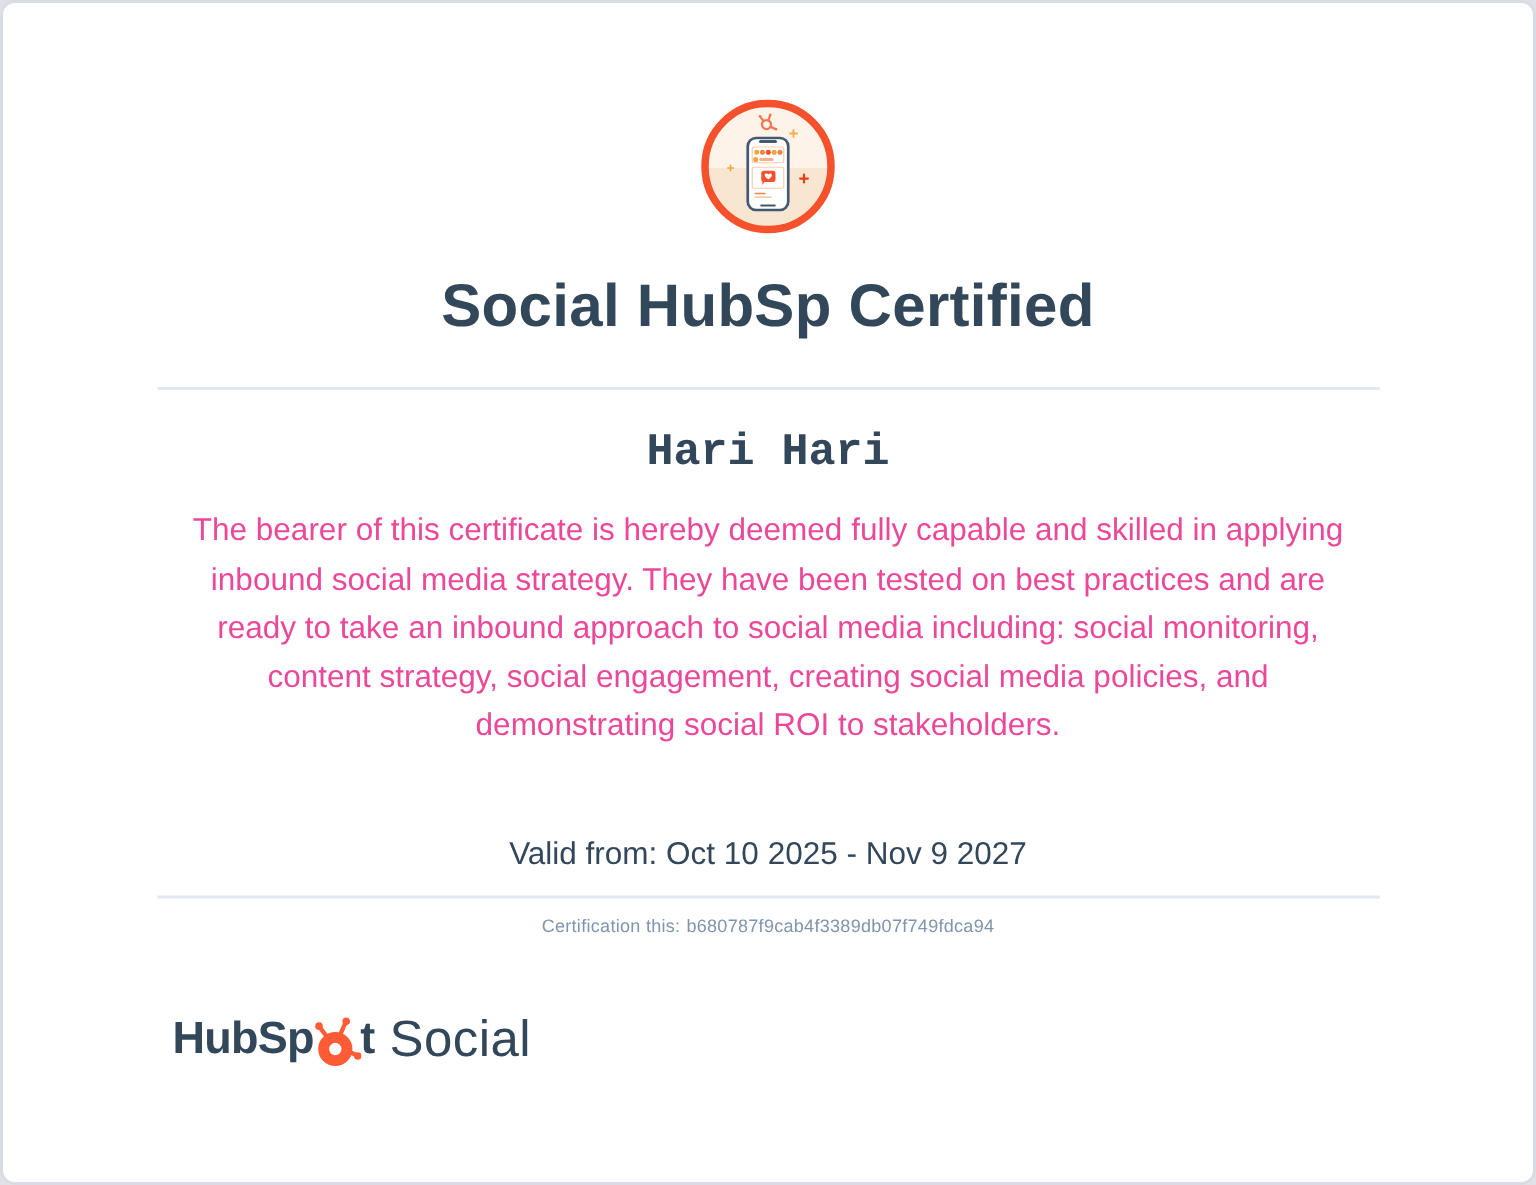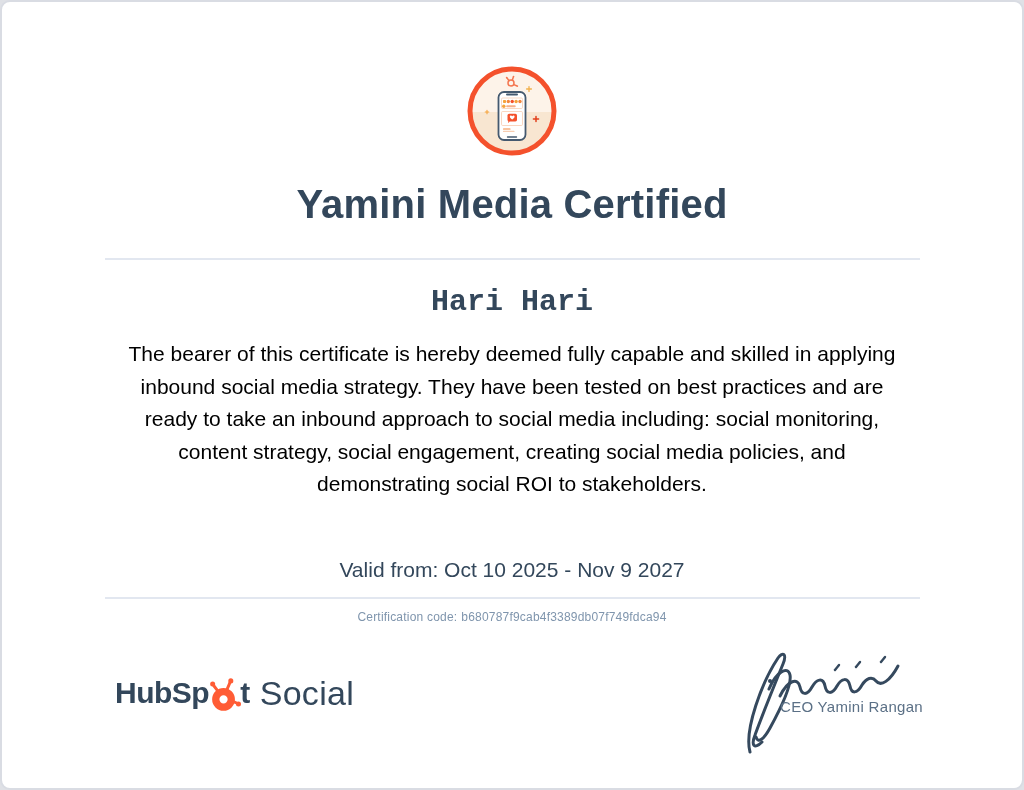--- a/index.html
+++ b/index.html
@@ -14,21 +14,21 @@
     font-weight:600;color:#33475b;letter-spacing:.2px;
   }
   .divider{width:815px;height:2px;background:#e2e7f0;border:none;margin:30px auto 0;}
   .divider.lower{margin-top:12px;}
   .recipient{
     margin:22px 0 0;text-align:center;font-size:30px;line-height:40px;
     font-weight:700;color:#33475b;font-family:Liberation Mono, monospace;
   }
   .description{
     width:790px;margin:16px auto 0;text-align:center;font-size:21px;
-    line-height:32.6px;color:#000000;font-weight:400;
+    line-height:32.6px;color:#ec4899;font-weight:400;
   }
   .validity{
     margin:54px 0 4px;text-align:center;font-size:21px;line-height:30px;
     color:#33475b;font-weight:400;
   }
   .code-line{
     margin:10px 0 0;text-align:center;font-size:12px;line-height:16px;
     color:#7f95ad;letter-spacing:.2px;
   }
   .code-line .code-value{margin-left:4px;}
@@ -96,34 +96,34 @@
       </g>
 
       <g fill="none" stroke-linecap="round">
         <path d="M62 20.6 v4.8 M59.6 23 h4.8" stroke="#f2b14c" stroke-width="1.3"></path>
         <path d="M69 50.4 v5.2 M66.4 53 h5.2" stroke="#e23f1b" stroke-width="1.5"></path>
         <path d="M20 44.2 v3.6 M18.2 46 h3.6" stroke="#f5a33b" stroke-width="1.1"></path>
       </g>
     </svg>
   </div>
 
-  <h1 class="cert-title">Yamini Media Certified</h1>
+  <h1 class="cert-title">Social HubSp Certified</h1>
 
   <div class="divider"></div>
 
   <h2 class="recipient">Hari Hari</h2>
 
   <p class="description">The bearer of this certificate is hereby deemed fully capable and skilled in applying inbound social media strategy. They have been tested on best practices and are ready to take an inbound approach to social media including: social monitoring, content strategy, social engagement, creating social media policies, and demonstrating social ROI to stakeholders.</p>
 
   <p class="validity">Valid from: Oct 10 2025 - Nov 9 2027</p>
 
   <div class="divider lower"></div>
 
   <p class="code-line">
-    <span>Certification code:</span><span class="code-value">b680787f9cab4f3389db07f749fdca94</span>
+    <span>Certification this:</span><span class="code-value">b680787f9cab4f3389db07f749fdca94</span>
   </p>
 
   <div class="logo">
     <span class="lg-bold">HubSp</span>
     <svg width="33" height="38" viewBox="0 0 34 38">
       <g stroke="#ff5c35" stroke-width="3" stroke-linecap="round" fill="none">
         <path d="M11 17 L6 10.5"></path>
         <path d="M19.5 14.5 L22.5 7.5"></path>
         <path d="M23.5 25.5 L30 28.5"></path>
       </g>
@@ -131,30 +131,14 @@
         <circle cx="4.8" cy="8.8" r="2.6"></circle>
           <circle cx="23.5" cy="5.5" r="2.6"></circle>
           <circle cx="31.4" cy="29.3" r="2.6"></circle>
       </g>
       <circle cx="16" cy="24.5" r="8" fill="none" stroke="#ff5c35" stroke-width="7.5"></circle>
     </svg>
     <span class="lg-bold">t</span>
     <span class="lg-light">Social</span>
   </div>
 
-  <div class="signature">
-    <svg width="200" height="135" viewBox="0 0 200 135">
-      <g stroke="#35495e" stroke-width="3" stroke-linecap="round" fill="none">
-        <path d="M30 118 C24 96 42 48 58 24 C63 17 67 20 63 30 C54 52 42 82 35 101 C31 111 34 116 42 108"></path>
-        <path d="M49 55 C56 38 68 31 70 41 C72 51 62 72 50 94 C44 105 38 110 36 103"></path>
-        <path d="M60 62 C68 46 78 43 80 53 C81.5 61 87 62 92 53 C96.5 45 103 43 105 52 C106.5 60 112 61 117 52 C121.5 44 128 43 130 52 C131.5 60 137 60 142 51 C146.5 44 152 42 156 47 C161 53 170 47 178 32"></path>
-      </g>
-      <g stroke="#35495e" stroke-width="2.4" stroke-linecap="round" fill="none">
-        <path d="M115 36 L119 31"></path>
-        <path d="M136 33 L140 28"></path>
-        <path d="M161 28 L165 23"></path>
-      </g>
-      <circle cx="50" cy="47" r="2" fill="#35495e"></circle>
-    </svg>
-    <div class="sig-caption">CEO Yamini Rangan</div>
-  </div>
 
 </div>
 
 </body></html>

